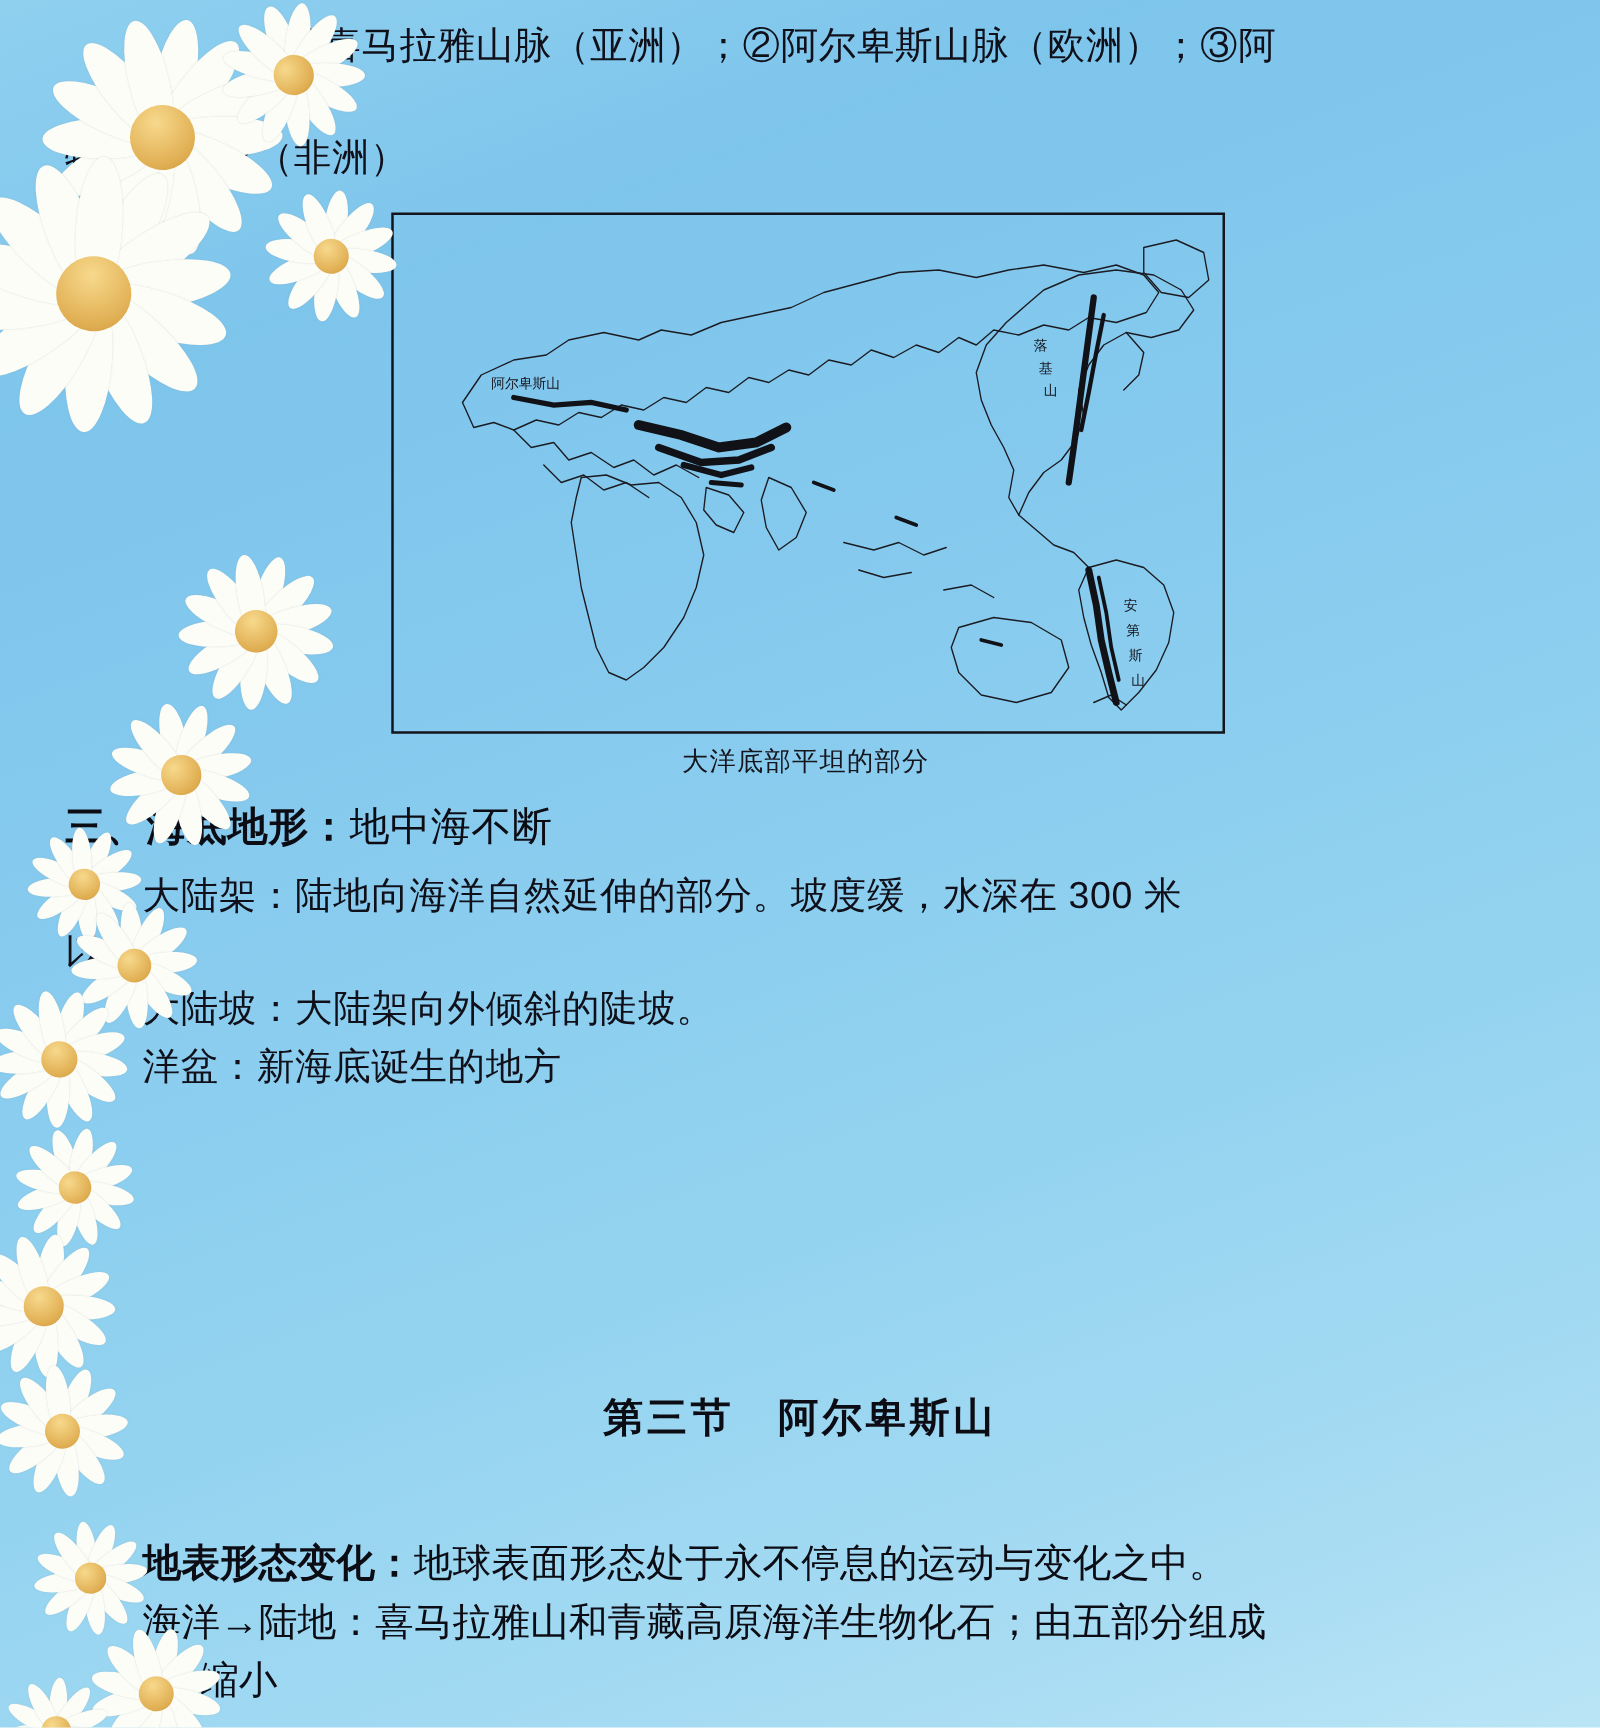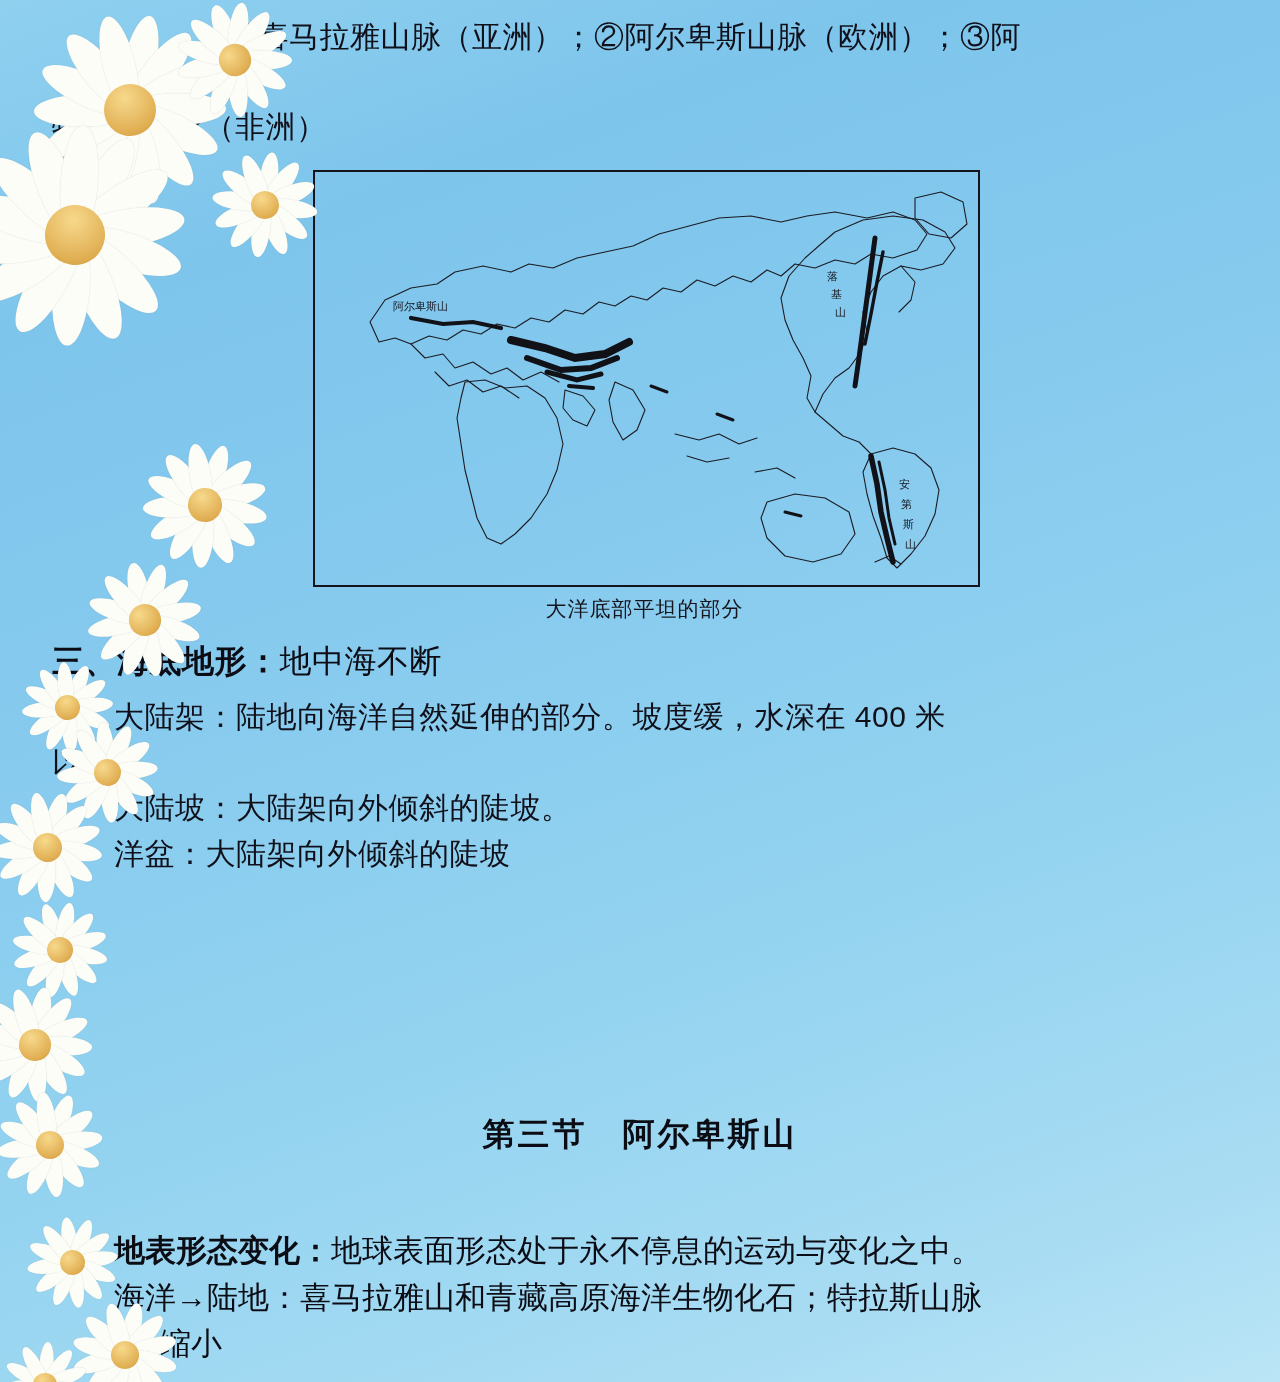--- a/index.html
+++ b/index.html
@@ -450,29 +450,29 @@
       </svg>
     </div>
     <div class="fig-caption">大洋底部平坦的部分</div>
   </div>
 
   <div class="sec-3">
     <b>三、海底地形：</b><span>地中海不断</span>
   </div>
 
   <div class="body-block">
-    <div class="line p-indent">大陆架：陆地向海洋自然延伸的部分。坡度缓，水深在 400 米</div>
+    <div class="line p-indent">大陆架：陆地向海洋自然延伸的部分。坡度缓，水深在 300 米</div>
     <div class="line">以内</div>
     <div class="line p-indent">大陆坡：大陆架向外倾斜的陡坡。</div>
-    <div class="line p-indent">洋盆：大陆架向外倾斜的陡坡</div>
+    <div class="line p-indent">洋盆：新海底诞生的地方</div>
   </div>
 
   <div class="center-title">第三节　阿尔卑斯山</div>
 
   <div class="sec-1">
     <div>
       <b>一、地表形态变化：</b><span>地球表面形态处于永不停息的运动与变化之中。</span>
     </div>
-    <div class="sub">海洋→陆地：喜马拉雅山和青藏高原海洋生物化石；特拉斯山脉</div>
+    <div class="sub">海洋→陆地：喜马拉雅山和青藏高原海洋生物化石；由五部分组成</div>
     <div class="sub2">缩小</div>
   </div>
 
 </div>
 
 </body></html>

